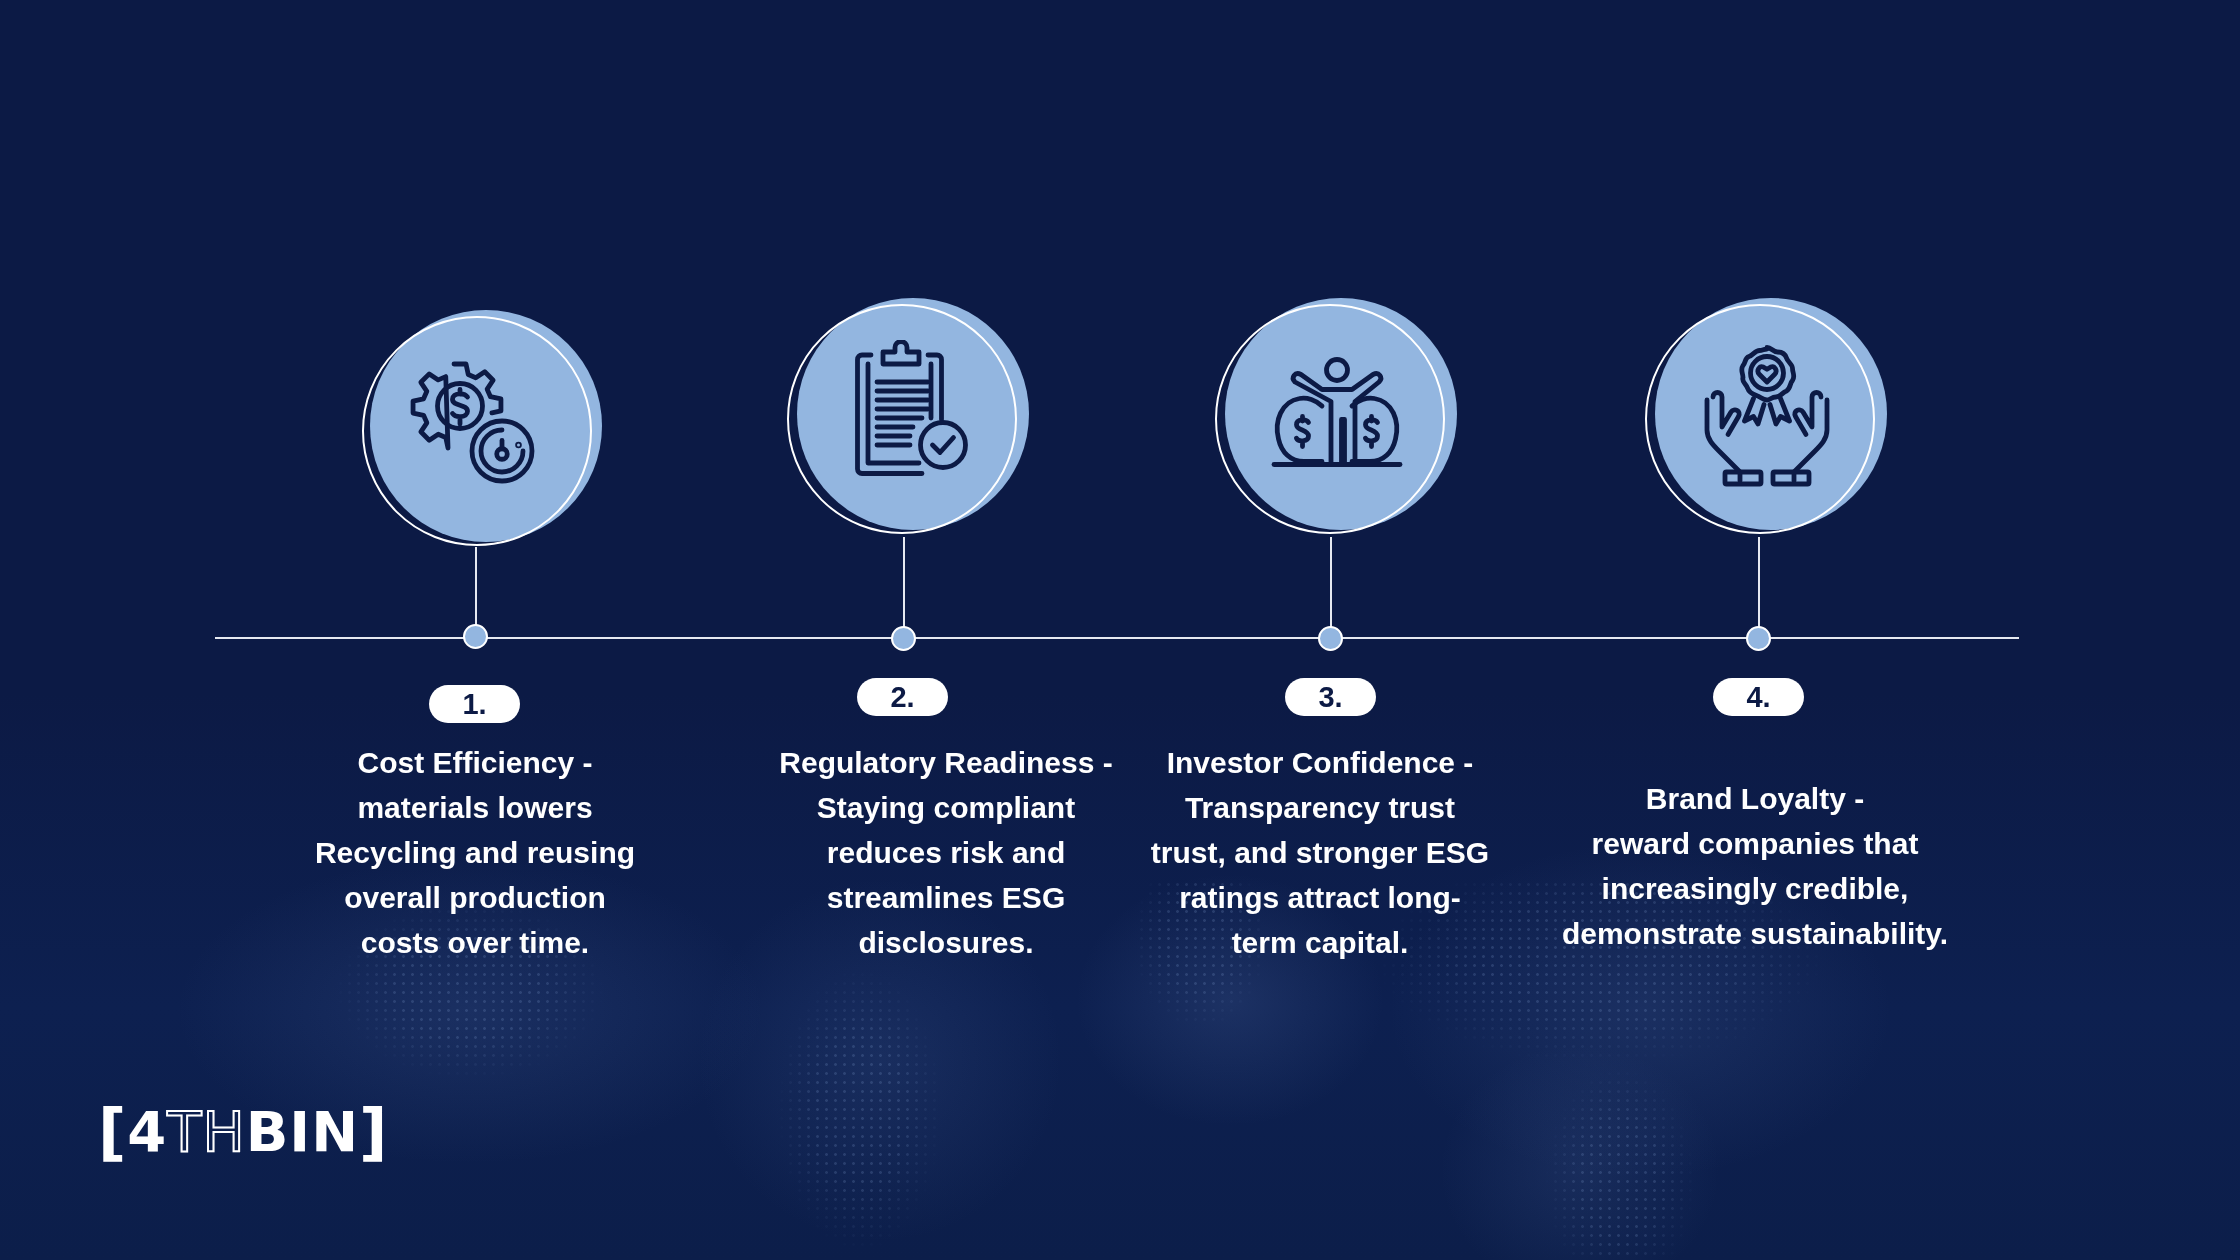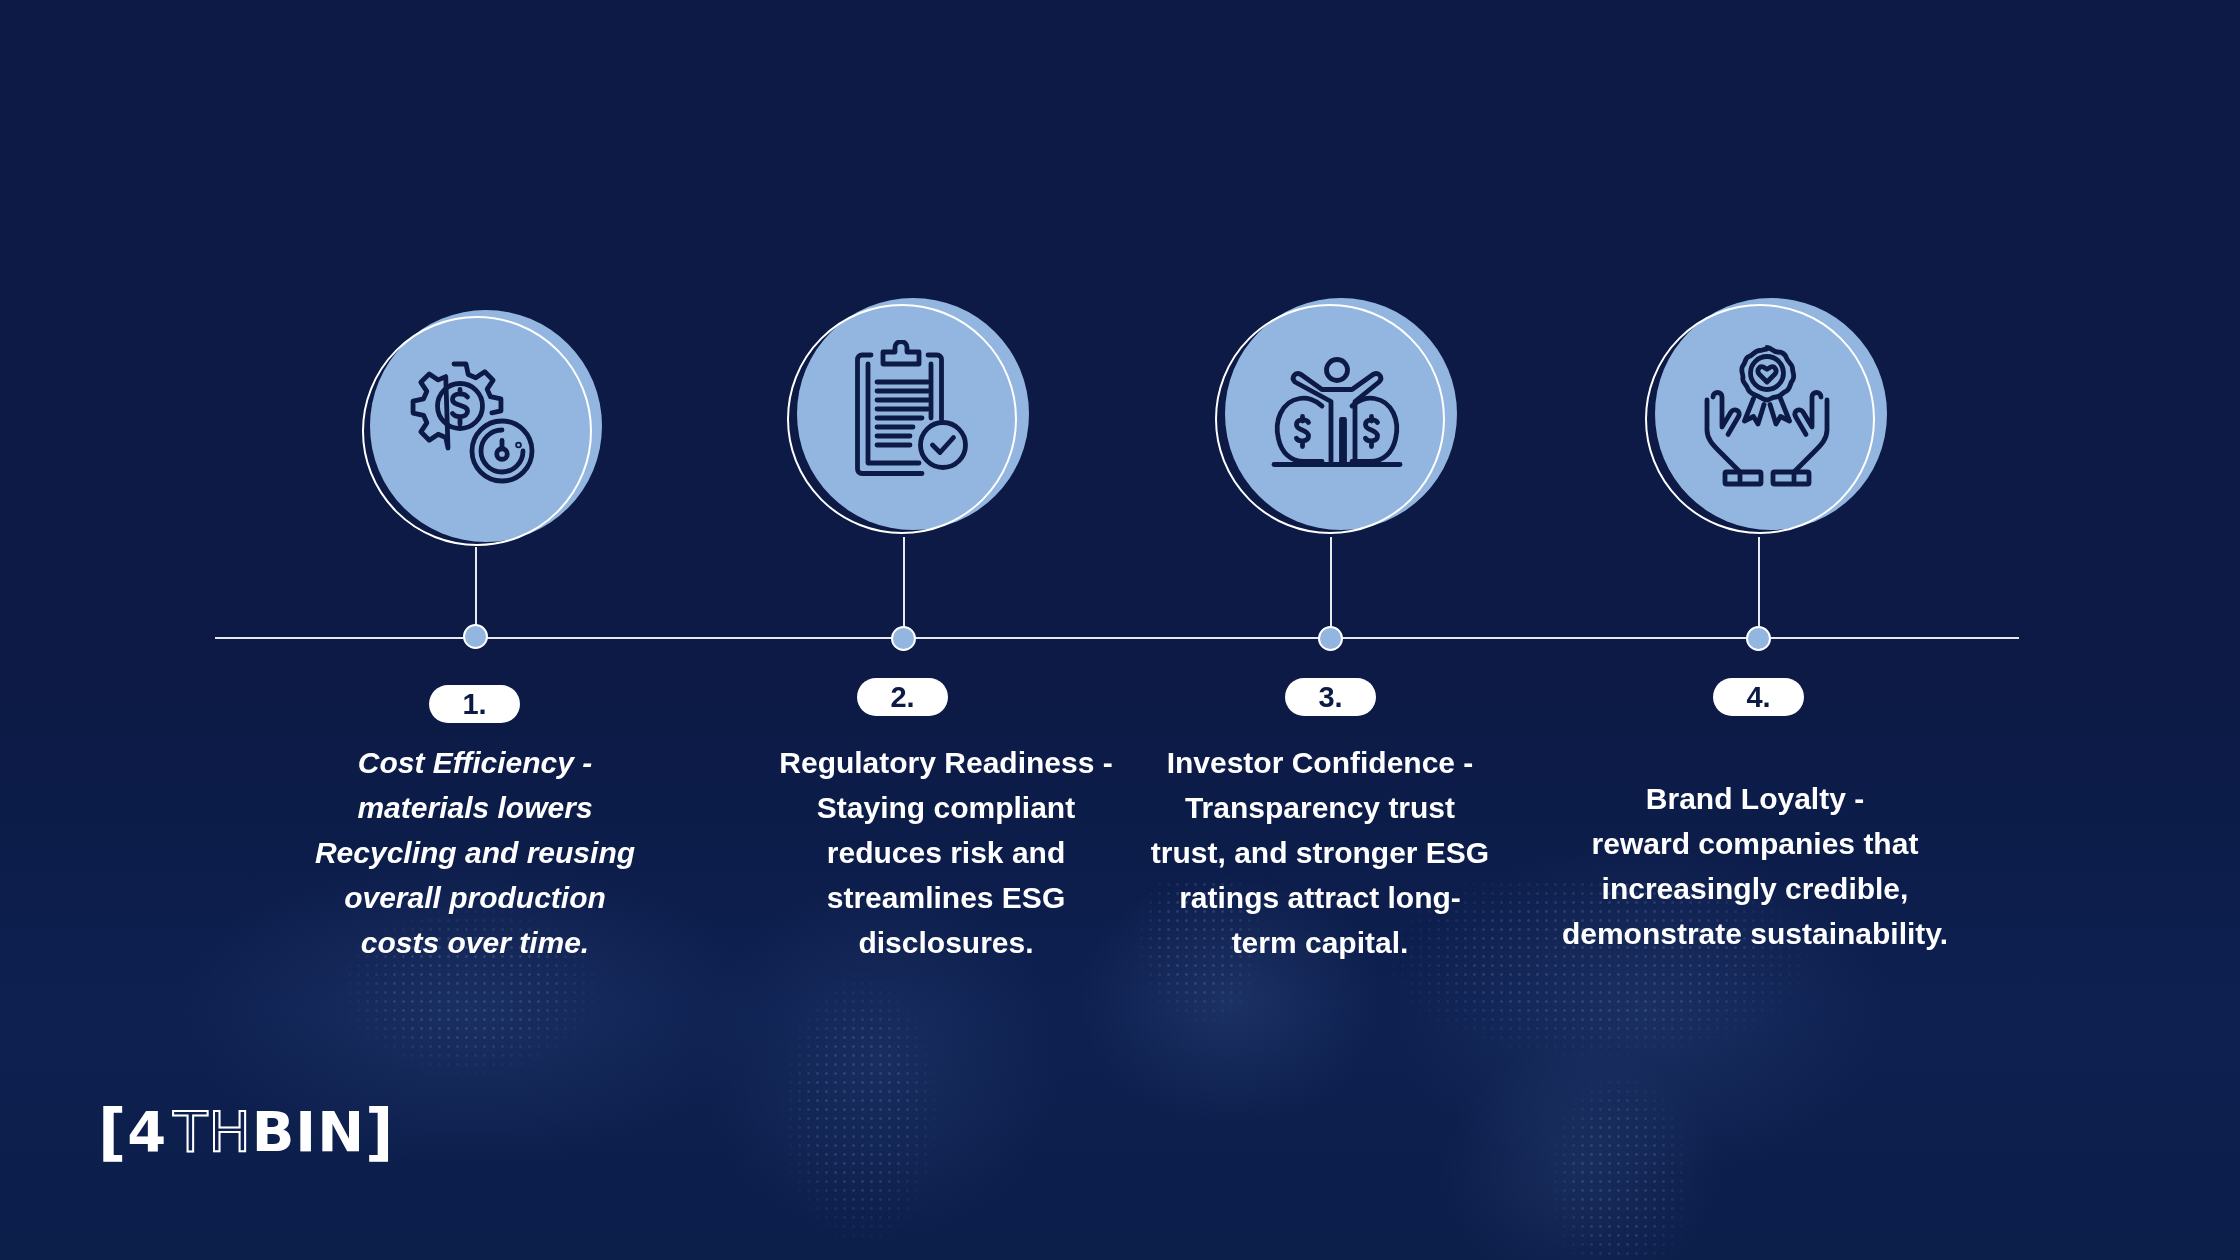--- a/index.html
+++ b/index.html
@@ -70,21 +70,21 @@
       color: #ffffff; font-weight: 700; font-size: 30px; line-height: 45px;
     }
     .logo {
       position: absolute; left: 98px; top: 1100px; height: 62px;
       display: flex; align-items: center;
       font-weight: 700; font-size: 56px; letter-spacing: 1px; color: #ffffff;
       font-family: "DejaVu Sans", sans-serif;
     }
     .logo .bracket { font-weight: 700; font-size: 62px; }
     .logo .outline {
-      color: transparent; -webkit-text-stroke: 2px #ffffff; font-weight: 400; margin-left: 6px;
+      color: transparent; -webkit-text-stroke: 2px #ffffff; font-weight: 400;
     }
   </style>
 </head>
 <body>
 
 <div class="bg-glow"></div>
 <div class="map-dots"></div>
 
 <div class="timeline-line"></div>
 
@@ -99,21 +99,21 @@
       <circle cx="64" cy="66" r="20"></circle>
       <path d="M64 52 a14 14 0 1 0 14 14"></path>
       <circle cx="64" cy="68" r="3.5"></circle>
       <path d="M64 59 v5.5"></path>
       <circle cx="75" cy="62" r="0.6"></circle>
     </svg>
   </div>
   <div class="connector" style="left:475px; top:547px; height:90px;"></div>
   <div class="node-dot" style="left:463px; top:624px;"></div>
   <div class="badge" style="left:429px; top:685px;">1.</div>
-  <div class="desc" style="left:265px; top:740px;font-style:italic;">
+  <div class="desc" style="left:265px; top:740px;">
     <div>Cost Efficiency -</div>
     <div>materials lowers</div>
     <div>Recycling and reusing</div>
     <div>overall production</div>
     <div>costs over time.</div>
   </div>
 </div>
 
 <div class="step">
   <div class="disk" style="left:797px; top:298px;"></div>

